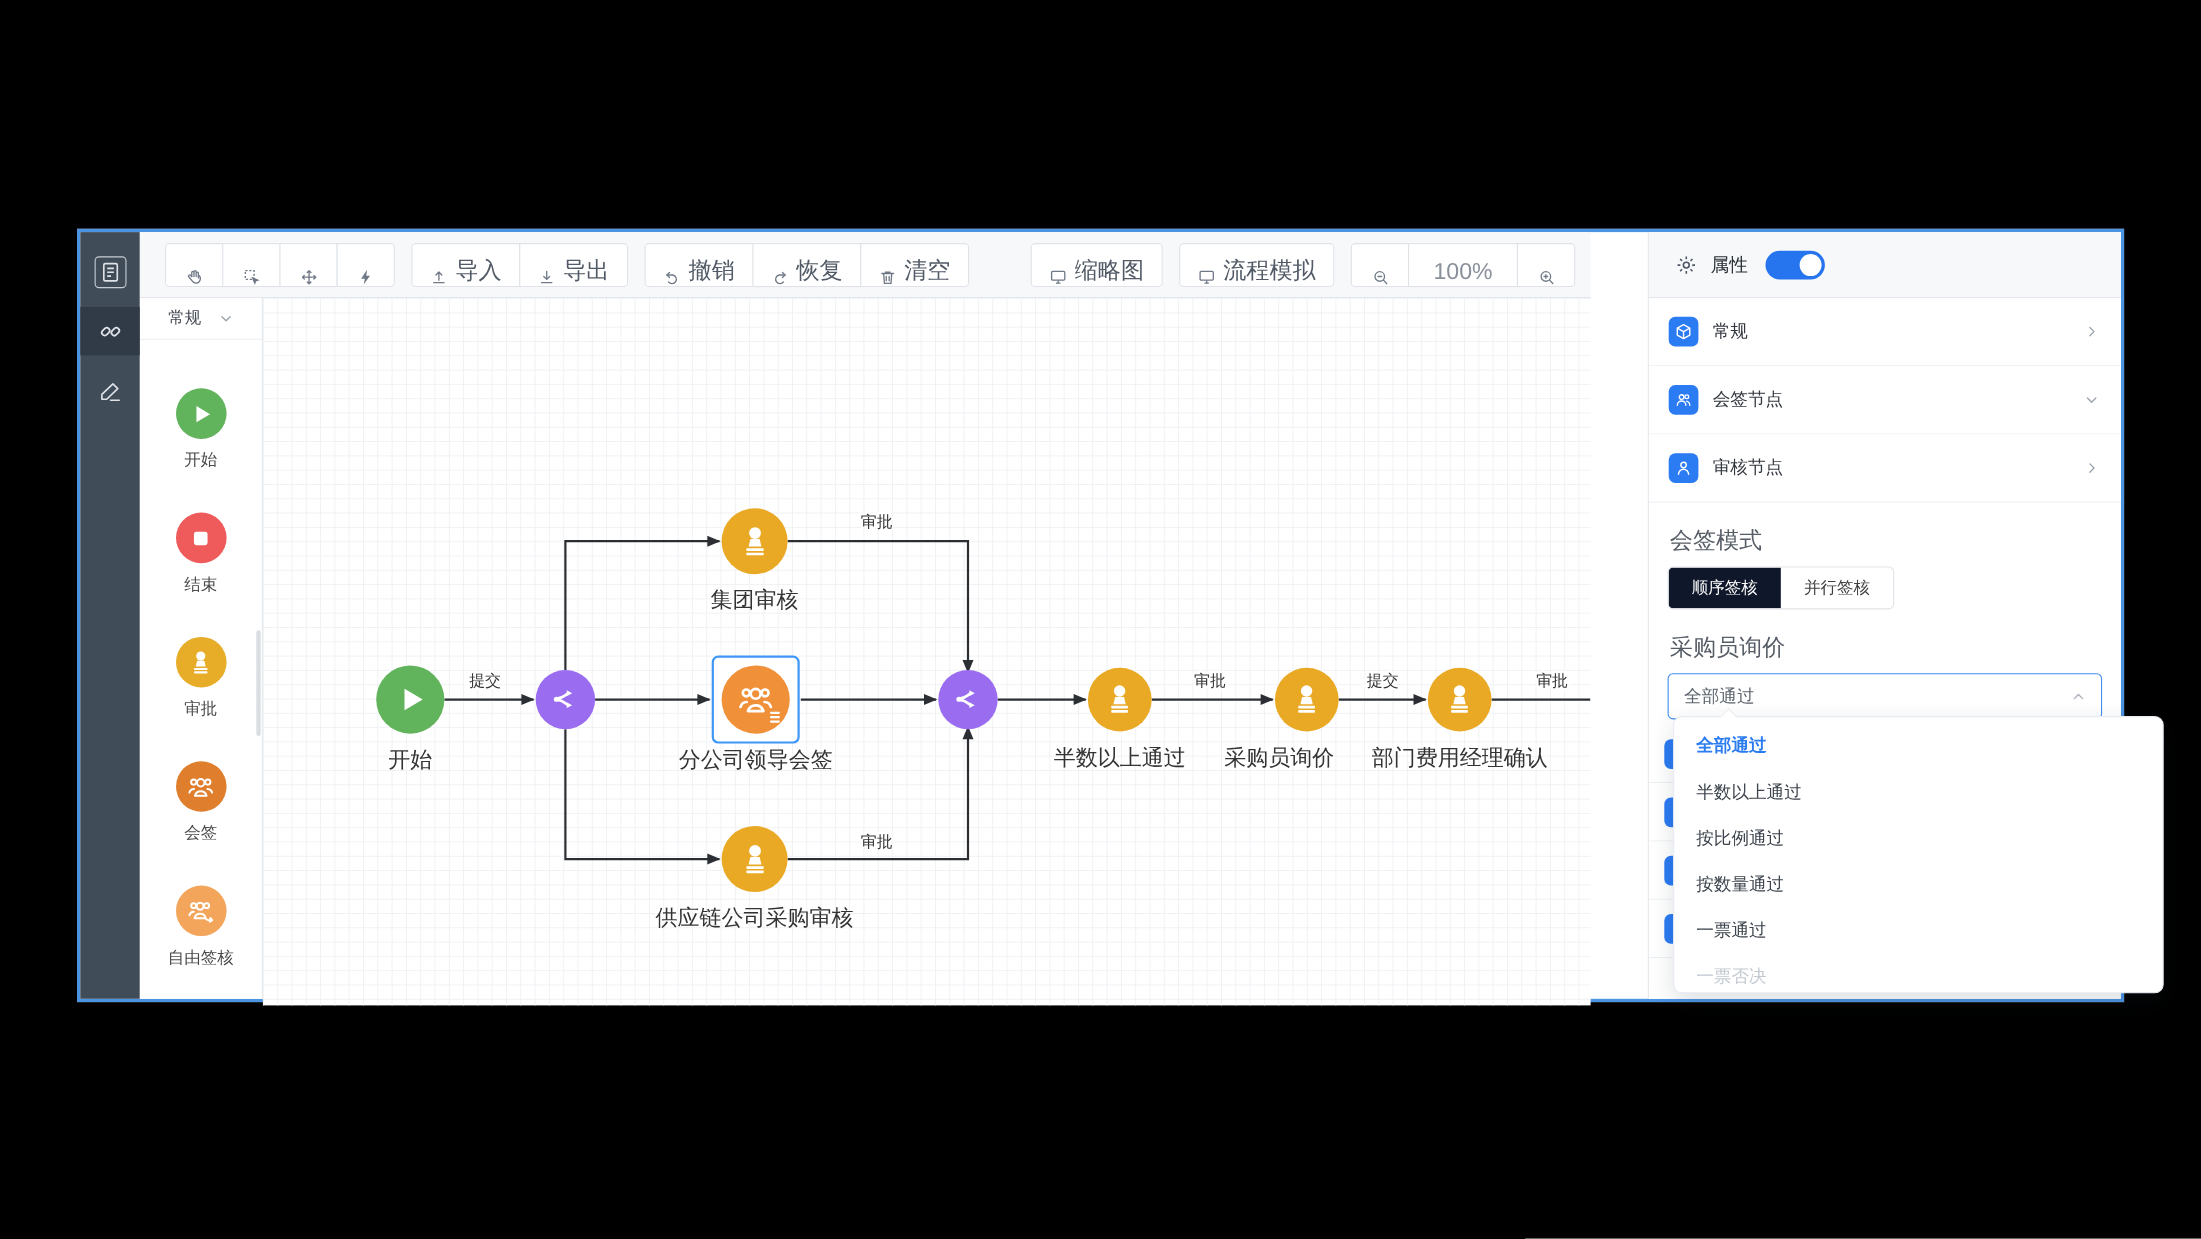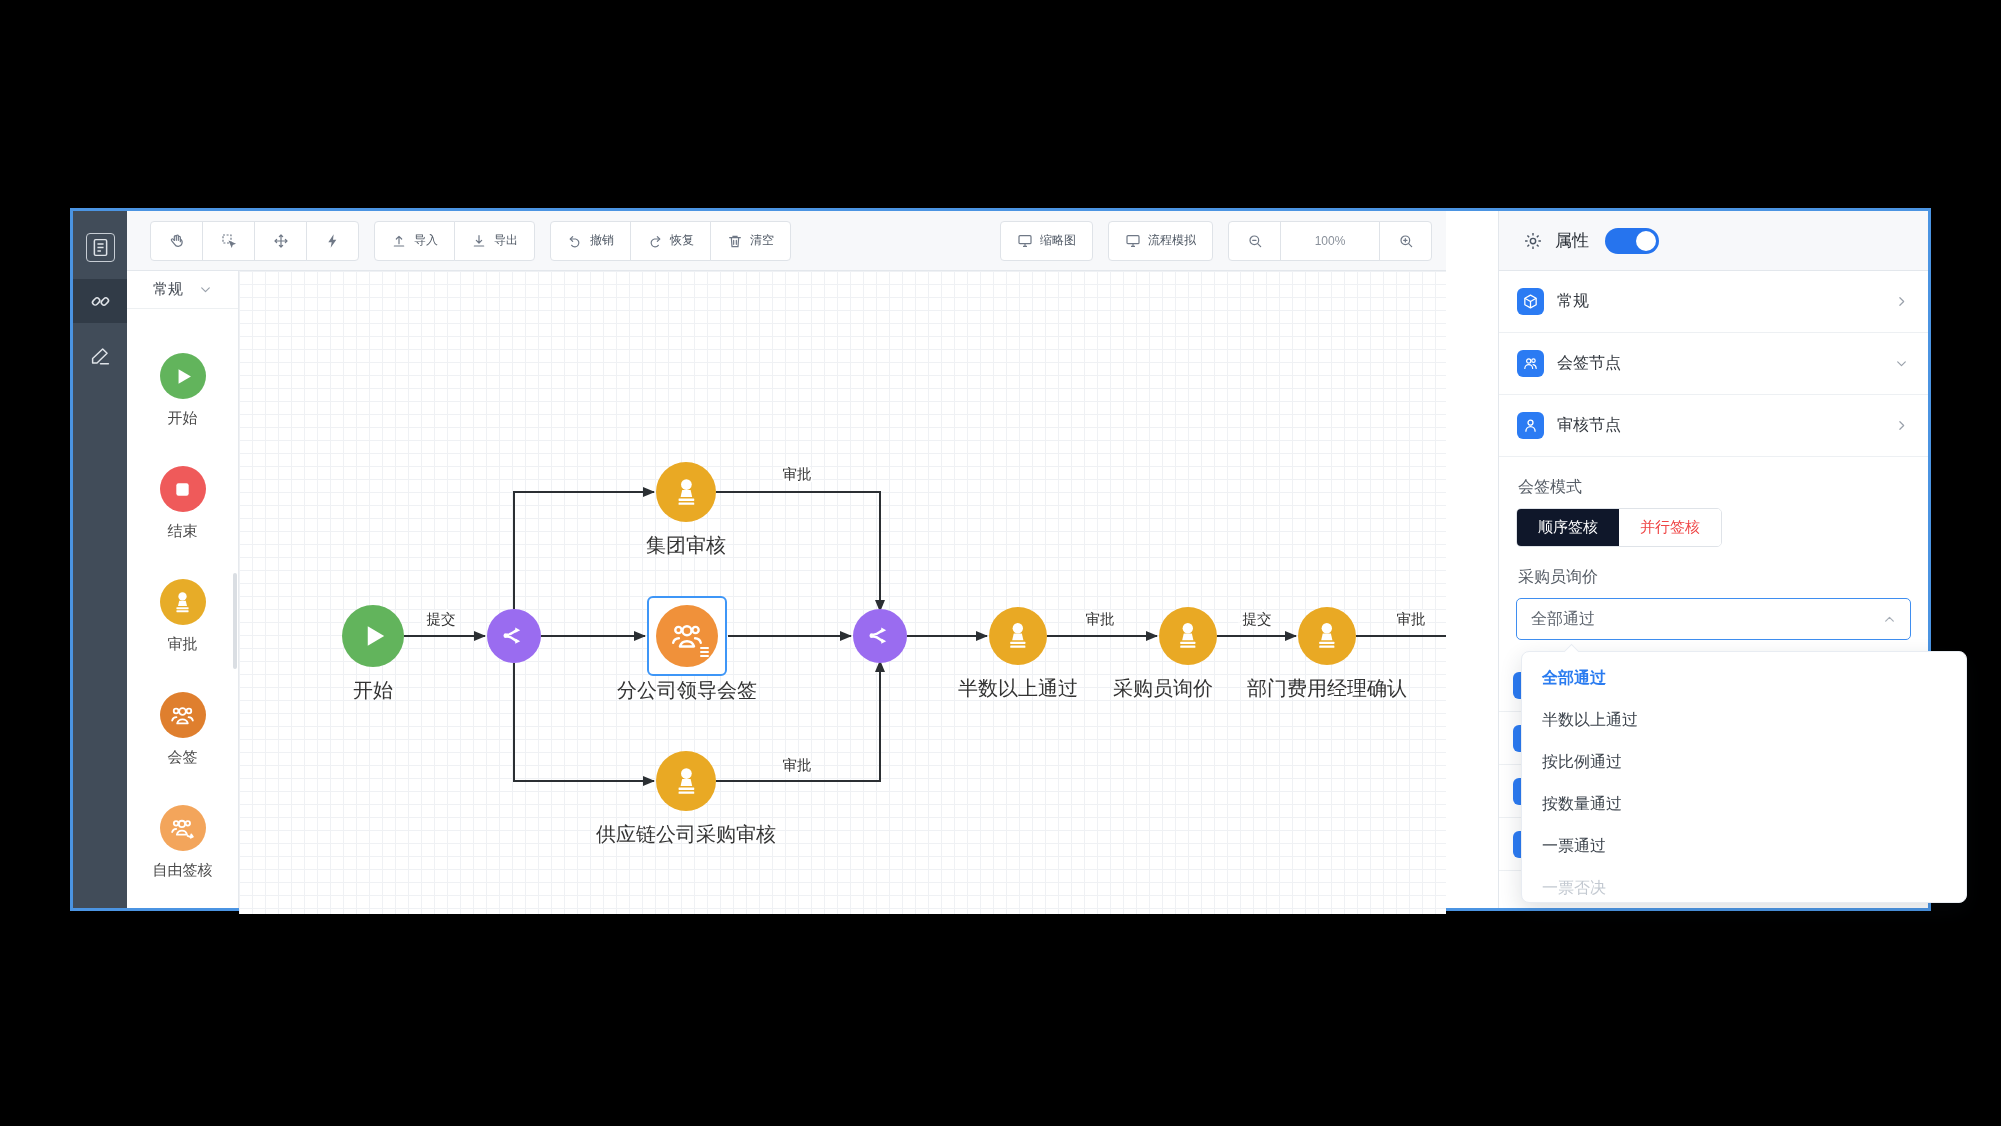--- a/index.html
+++ b/index.html
@@ -10,21 +10,21 @@
 .icn svg{width:16px;height:16px}
 
 .abar{position:absolute;left:0;top:0;bottom:0;width:54px;background:#414c59;display:flex;flex-direction:column;align-items:center;padding-top:14px;gap:10px;z-index:4}
 .aitem{width:54px;height:44px;display:flex;align-items:center;justify-content:center;color:#dfe3e8;background:transparent;border:none;cursor:pointer}
 .aitem.sel{background:#313b47}
 .aitem .icn svg{width:21px;height:21px}
 .aitem.framed .icn{border:1.5px solid #c7cdd4;border-radius:4px;padding:3px}
 
 .toolbar{position:absolute;left:54px;top:0;width:1319px;height:60px;background:#f7f8fa;border-bottom:1px solid #e3e7ec;display:flex;align-items:center;padding:0 14px 0 23px;gap:15px;z-index:3}
 .btn-group{display:flex}
-.tbtn{height:40px;background:#fff;border:1px solid #dfe3e8;display:flex;align-items:center;justify-content:center;gap:7px;font-size:12px;color:#515a66;padding:0 16px;margin-left:-1px;cursor:pointer;font-family:inherit}
+.tbtn{height:40px;background:#fff;border:1px solid #dfe3e8;display:flex;align-items:flex-end;justify-content:center;gap:7px;font-size:21px;color:#515a66;padding:0 16px;margin-left:-1px;cursor:pointer;font-family:inherit}
 .btn-group .tbtn:first-child{border-radius:4px 0 0 4px;margin-left:0}
 .btn-group .tbtn:last-child{border-radius:0 4px 4px 0}
 .tbtn.single{border-radius:4px;margin-left:0}
 .tbtn.sq{width:53px;padding:0}
 .tbtn .icn{color:#6f7886}
 .zoom-val{color:#8a919b;width:100px;cursor:default}
 .tb-spacer{flex:1}
 
 .palette{position:absolute;left:54px;top:60px;bottom:0;width:112px;background:#fff;border-right:1px solid #e6e9ed;z-index:3}
 .pal-head{height:38px;display:flex;align-items:center;justify-content:center;gap:16px;font-size:15px;color:#454b54;border-bottom:1px solid #edf0f2;cursor:pointer}
@@ -52,23 +52,23 @@
 .panel-head .icn svg{width:20px;height:20px}
 .panel-head .icn{color:#4b5563}
 .panel-title{font-size:17px;color:#272c33;margin:0 16px 0 12px}
 .toggle{width:54px;height:26px;border-radius:13px;background:#2674ee;position:relative;cursor:pointer;border:none}
 .toggle i{position:absolute;right:3px;top:3px;width:20px;height:20px;border-radius:50%;background:#fff}
 .sec{height:62px;display:flex;align-items:center;padding:0 20px 0 18px;border-bottom:1px solid #edf0f3;cursor:pointer;background:#fff}
 .sec-icon{width:27px;height:27px;border-radius:6px;background:#2b7bf3;color:#fff;display:flex;align-items:center;justify-content:center;margin-right:13px;flex:none}
 .sec-icon svg{width:17px;height:17px}
 .sec-label{flex:1;font-size:16px;color:#32373e}
 .form{padding:20px 17px 0}
-.form-label{font-size:16px;color:#565d66;margin:0 0 10px 2px}
+.form-label{font-size:21px;color:#565d66;margin:0 0 10px 2px}
 .segmented{display:flex;width:fit-content;border:1px solid #dfe3e8;border-radius:5px;overflow:hidden;margin-bottom:20px}
-.seg{height:37px;padding:0 21px;display:flex;align-items:center;font-size:15px;color:#ef4444;background:#fff;border:none;cursor:pointer;font-family:inherit}
+.seg{height:37px;padding:0 21px;display:flex;align-items:center;font-size:15px;color:#404040;background:#fff;border:none;cursor:pointer;font-family:inherit}
 .seg.on{background:#0f172a;color:#fff}
 .select{height:42px;border:1px solid #3f8ef0;border-radius:5px;display:flex;align-items:center;justify-content:space-between;padding:0 14px;font-size:16px;color:#5d646d;cursor:pointer;background:#fff}
 .select .chev{color:#a6adb6}
 .hrow{position:absolute;left:0;width:100%;height:53px;border-bottom:1px solid #edf0f3;background:#fff;display:flex;align-items:center;padding-left:14px;z-index:1}
 .hrow .sec-icon{margin:0}
 .dropdown{position:absolute;left:22px;top:440px;width:446px;height:252px;background:#fff;border:1px solid #e8ecf2;border-radius:8px;box-shadow:0 8px 22px rgba(30,40,60,.14);z-index:6;padding-top:5px}
 .notch{position:absolute;left:44px;top:-6px;width:11px;height:11px;background:#fff;border-left:1px solid #e8ecf2;border-top:1px solid #e8ecf2;transform:rotate(45deg)}
 .opt{height:42px;display:flex;align-items:center;padding-left:20px;font-size:16px;color:#3c434c;cursor:pointer}
 .opt.on{color:#2b7cf0;font-weight:bold}
 .opt.dis{color:#c3c9d1;cursor:not-allowed}

